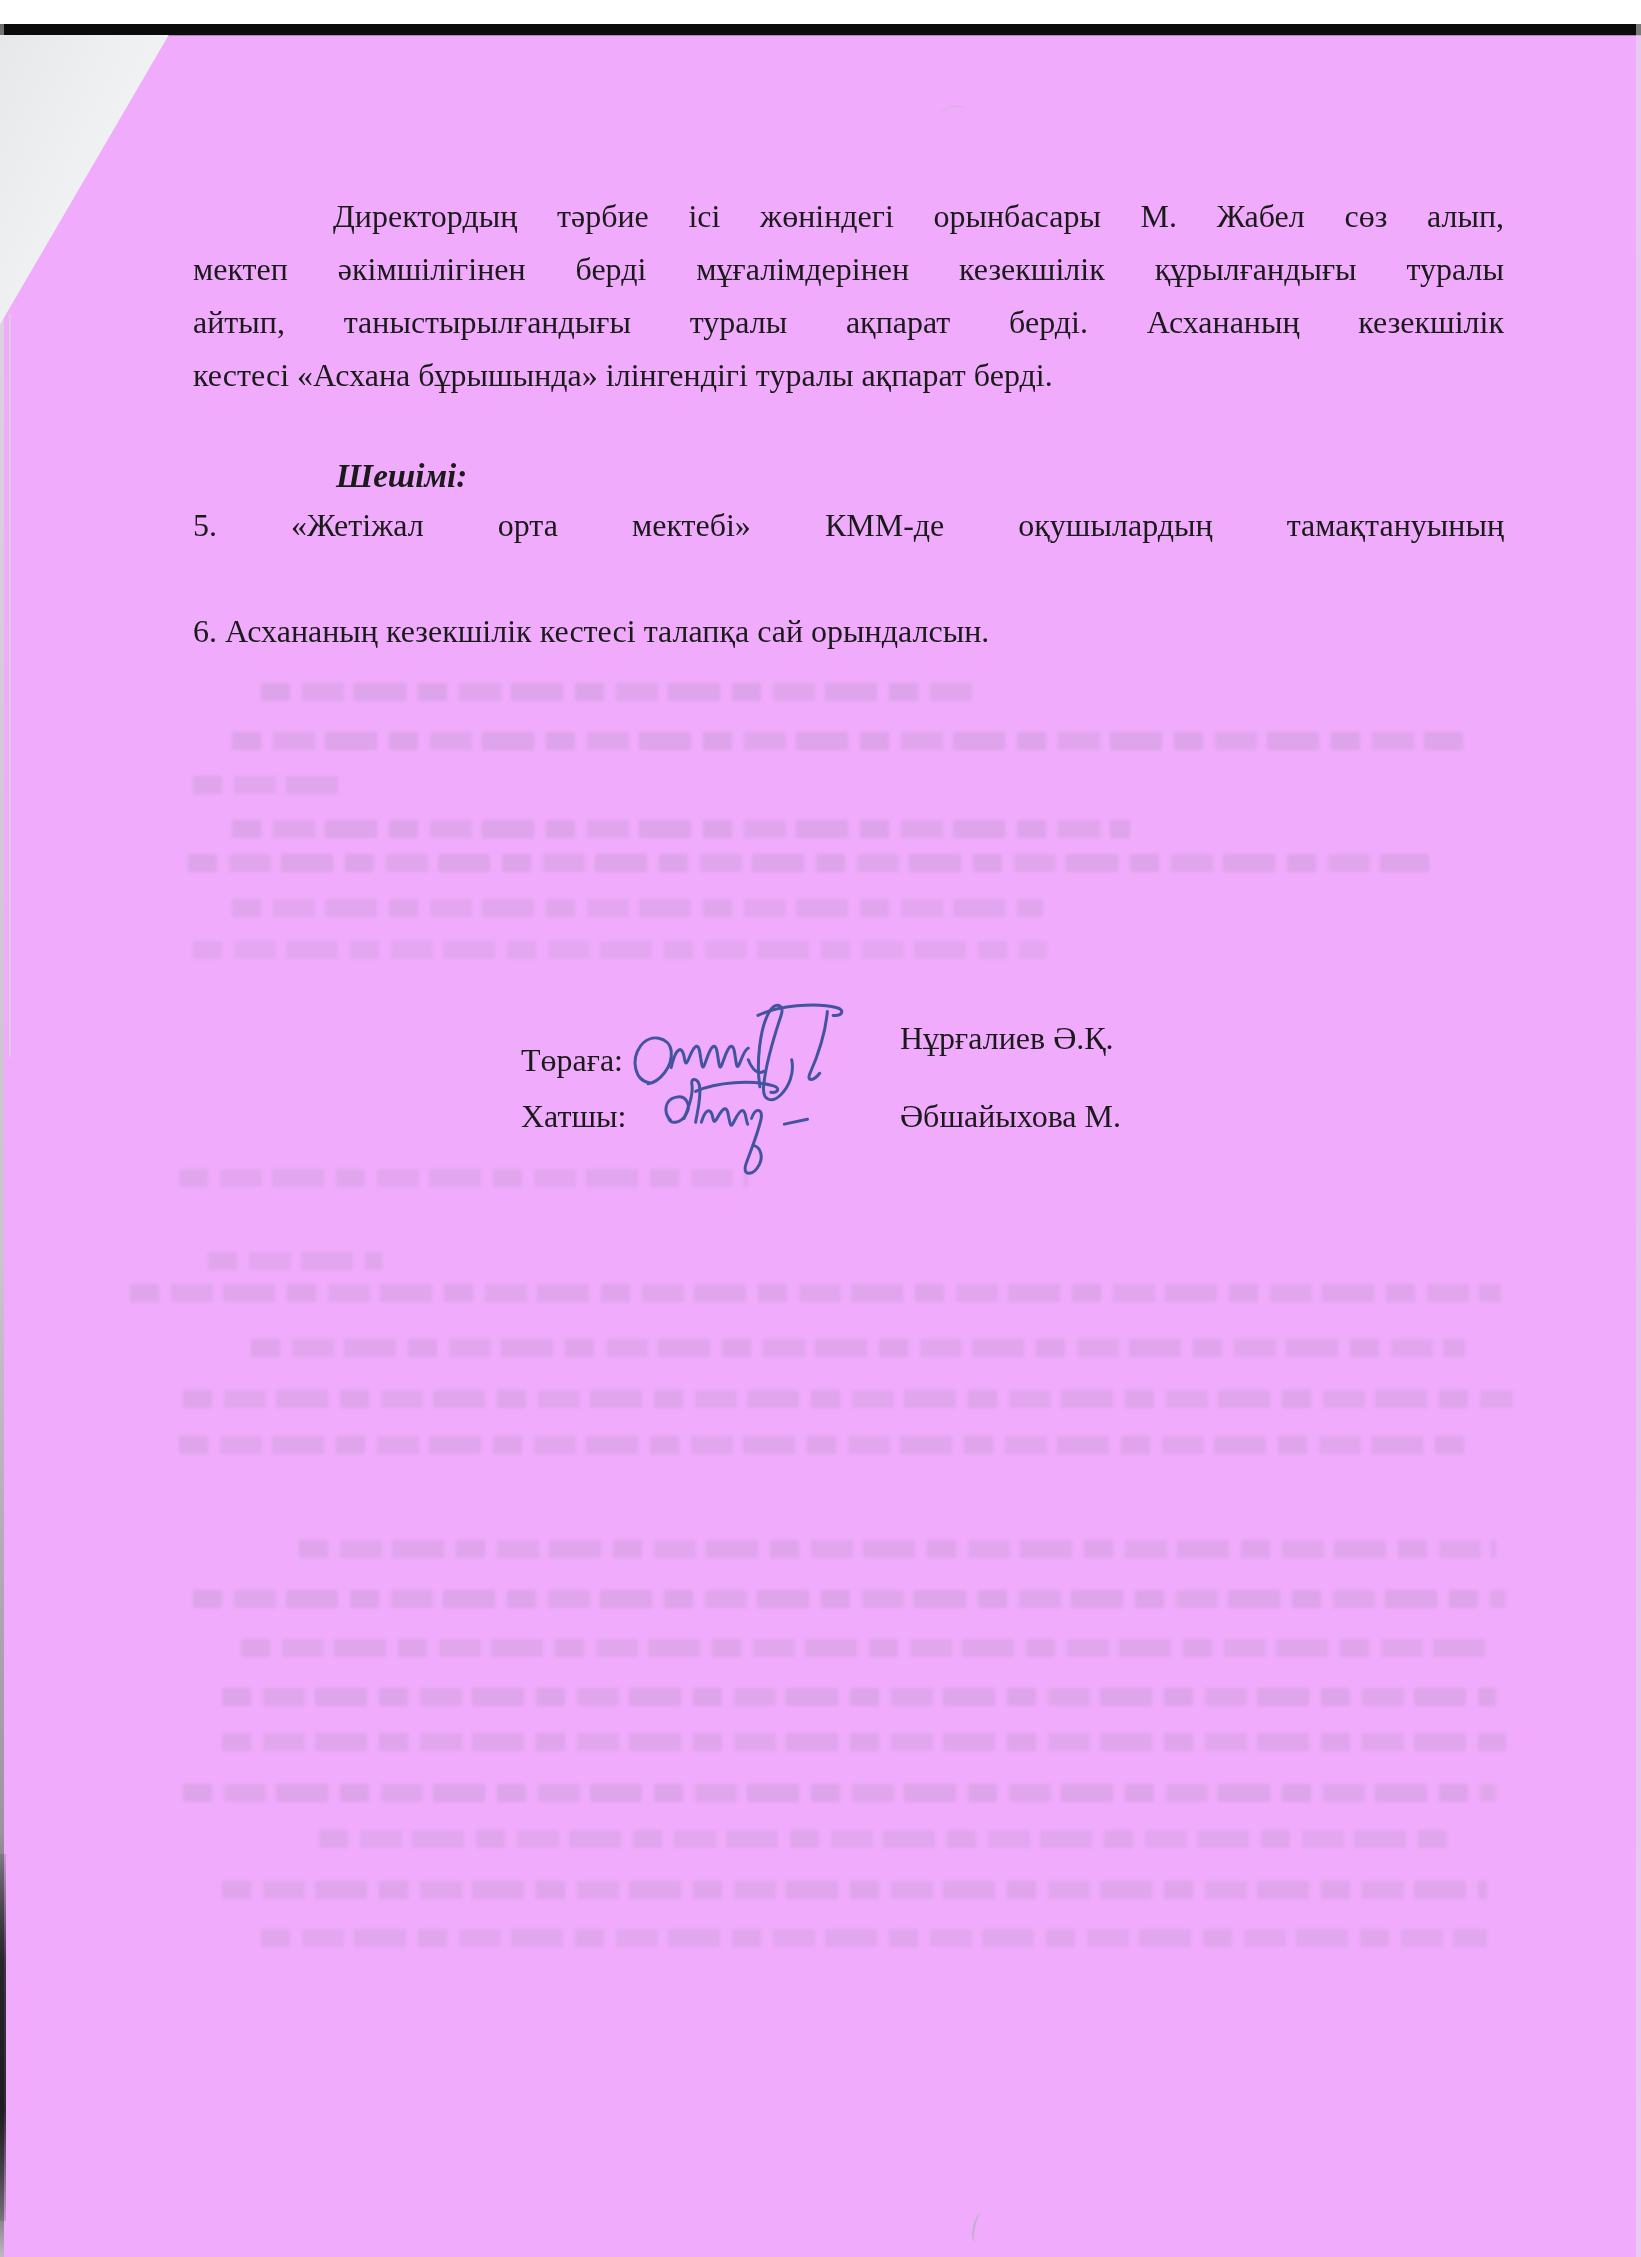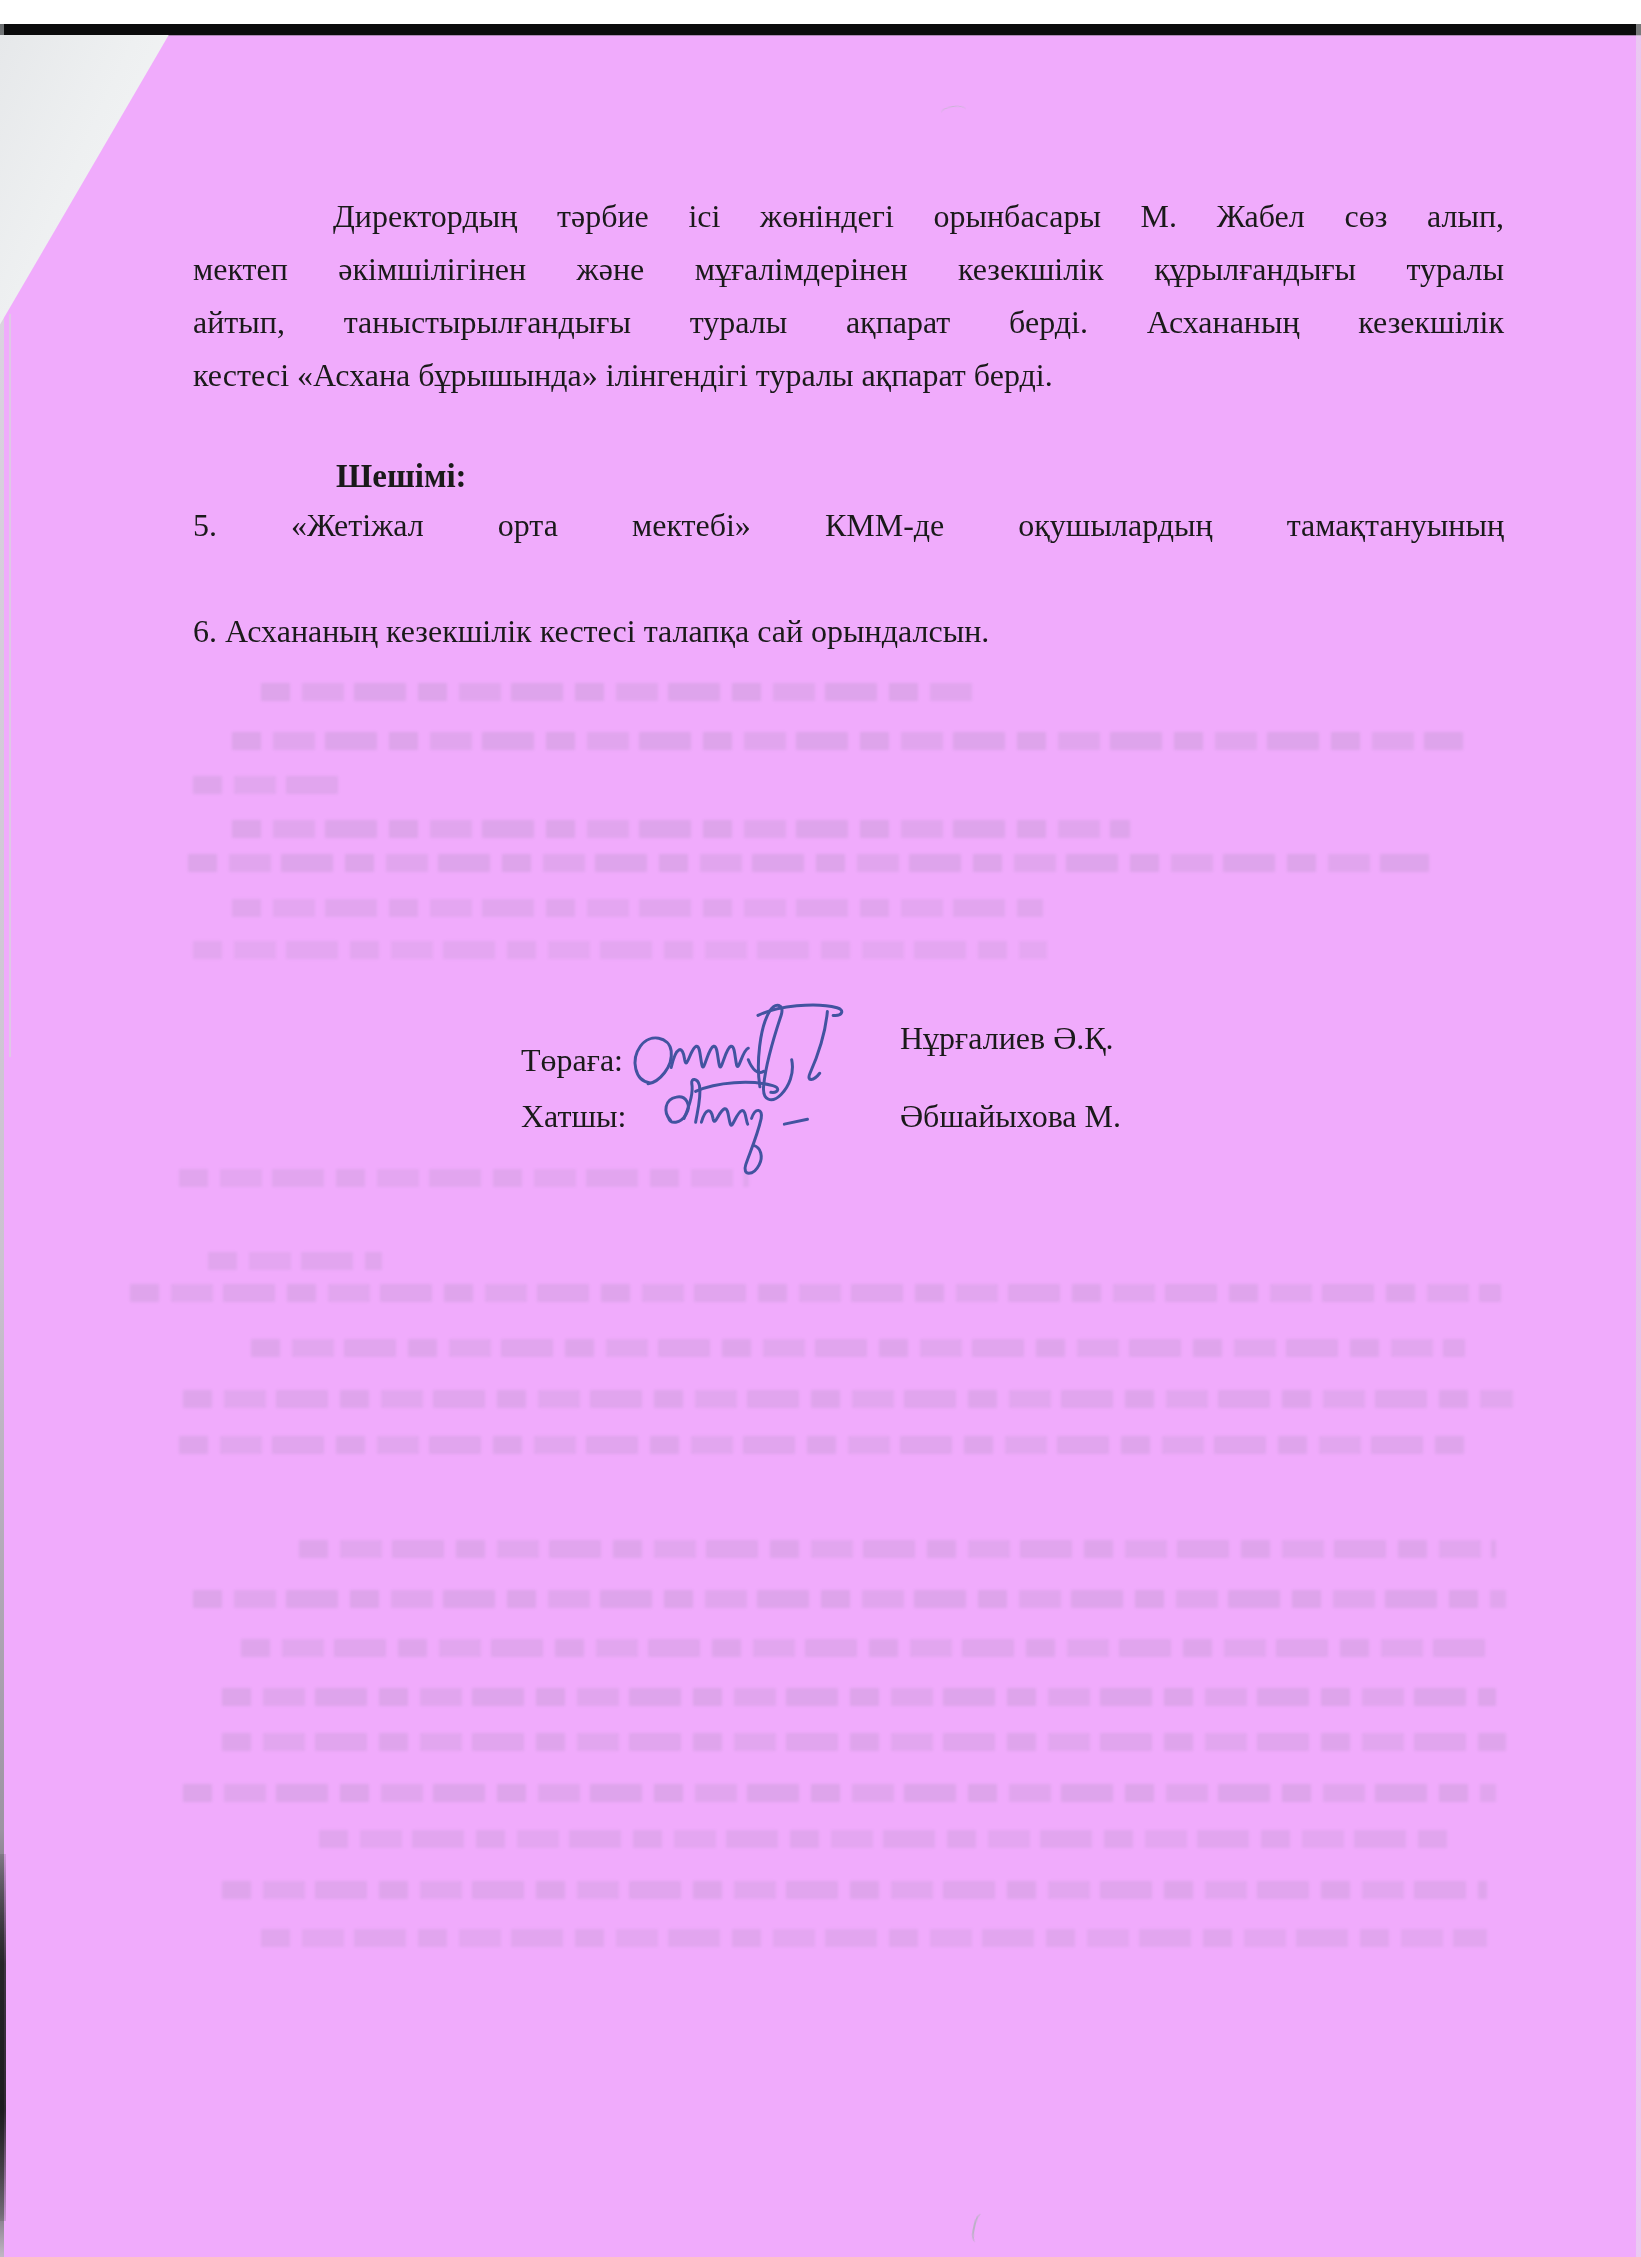--- a/index.html
+++ b/index.html
@@ -38,21 +38,21 @@
     background:repeating-linear-gradient(90deg,
       rgba(116,124,138,.75) 0 29px, transparent 29px 41px,
       rgba(116,124,138,.60) 41px 83px, transparent 83px 93px,
       rgba(116,124,138,.70) 93px 145px, transparent 145px 157px);}
   
   .tblock{position:absolute;left:193px;width:1311px;}
   .tline{font-size:32px;line-height:53px;}
   .just{text-align:justify;text-align-last:justify;}
   .indent{text-indent:140px;}
   .heading{position:absolute;left:193px;top:426px;padding-left:143px;
-    font-size:33px;line-height:53px;font-weight:bold;}
+    font-size:33px;line-height:53px;font-weight:bold;font-style:italic;}
   .sig-label,.sig-name{position:absolute;font-size:32px;line-height:53px;white-space:nowrap;}
   .sig-svg{position:absolute;}
   .sig-svg path{fill:none;stroke:#4253a0;stroke-width:3.1;stroke-linecap:round;stroke-linejoin:round;}
 </style>
 </head>
 <body>
 
 <div class="page">
 
   <div class="scan-bar-top"></div>
@@ -86,21 +86,21 @@
       <div class="ghost" style="top: 1664px; left: 222px; width: 1274px; opacity: 0.2;"></div>
       <div class="ghost" style="top: 1709px; left: 222px; width: 1284px; opacity: 0.18;"></div>
       <div class="ghost" style="top: 1760px; left: 183px; width: 1313px; opacity: 0.2;"></div>
       <div class="ghost" style="top: 1806px; left: 319px; width: 1130px; opacity: 0.16;"></div>
       <div class="ghost" style="top: 1857px; left: 222px; width: 1265px; opacity: 0.18;"></div>
       <div class="ghost" style="top: 1905px; left: 261px; width: 1226px; opacity: 0.16;"></div>
     </div>
 
   <div class="tblock" style="top:166px">
     <div class="tline just indent">Директордың тәрбие ісі жөніндегі орынбасары М. Жабел сөз алып,</div>
-    <div class="tline just">мектеп әкімшілігінен және мұғалімдерінен кезекшілік құрылғандығы туралы</div>
+    <div class="tline just">мектеп әкімшілігінен берді мұғалімдерінен кезекшілік құрылғандығы туралы</div>
     <div class="tline just">айтып, таныстырылғандығы туралы ақпарат берді. Асхананың кезекшілік</div>
     <div class="tline">кестесі «Асхана бұрышында» ілінгендігі туралы ақпарат берді.</div>
   </div>
 
   <div class="heading">Шешімі:</div>
 
   <div class="tblock" style="top:475px">
     <div class="tline just">5. «Жетіжал орта мектебі» КММ-де оқушылардың тамақтануының</div>
   </div>
 

